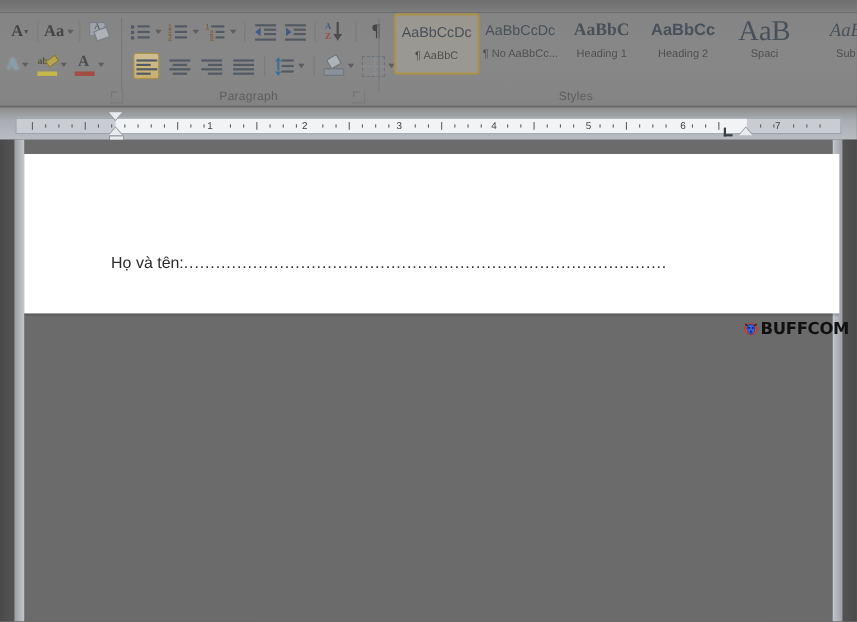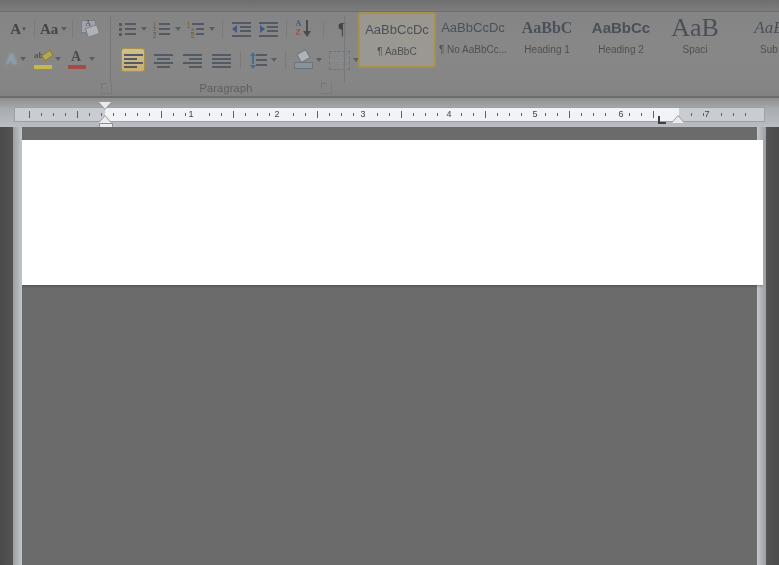--- a/index.html
+++ b/index.html
@@ -356,20 +356,21 @@
         </div>
         <div class="sty">
           <div class="prev p-title">AaB</div>
           <div class="nm">Spaci</div>
         </div>
         <div class="sty">
           <div class="prev p-sub">AaB</div>
           <div class="nm">Sub</div>
         </div>
       </div>
+      <div class="grp-label" style="left:-40px;width:431px;">Styles</div>
     </div>
 
     <div class="ribbon-dim"></div>
     <div class="ribbon-bottomline"></div>
   </div>
 
   <div class="rulerband"></div>
   <div class="ruler">
     <div class="wh" style="left:90px;width:574px;"></div>
     <div class="tkm" style="left:14px;"></div>
@@ -438,17 +439,38 @@
   <div class="tabstop" style="left:658px;"></div>
   <div class="ind-bot" style="left:672px;"></div>
 
   <div class="docarea"></div>
   <div class="gutter-l"></div>
   <div class="gutter-r"></div>
   <div class="edge-l"></div>
   <div class="edge-r"></div>
 
   <div class="page">
-
+    <div class="logo">
+      <svg width="26" height="24" viewBox="0 0 26 24">
+        <ellipse cx="13" cy="12" rx="12" ry="11" fill="#c0392b"></ellipse>
+        <ellipse cx="13" cy="12" rx="9.5" ry="9" fill="#e8743b" opacity=".65"></ellipse>
+        <path d="M3 6 Q1 3 4 2 Q6 5 8 6 Z" fill="#7d1f14"></path>
+        <path d="M23 6 Q25 3 22 2 Q20 5 18 6 Z" fill="#7d1f14"></path>
+        <path d="M4.5 7 Q2 4 5.5 3.5 Q7.5 6 9.5 7 Z" fill="#2b2b2b"></path>
+        <path d="M21.5 7 Q24 4 20.5 3.5 Q18.5 6 16.5 7 Z" fill="#2b2b2b"></path>
+        <path d="M13 3.5 C18.5 3.5 21 7 21 11.5 C21 16.5 17.5 21 13 22.5 C8.5 21 5 16.5 5 11.5 C5 7 7.5 3.5 13 3.5 Z" fill="#1d3fa0"></path>
+        <path d="M13 5 C17 5 19.2 7.8 19.2 11.6 C19.2 15.8 16.3 19.6 13 20.9 C9.7 19.6 6.8 15.8 6.8 11.6 C6.8 7.8 9 5 13 5 Z" fill="#3a63d8"></path>
+        <ellipse cx="9.8" cy="10.2" rx="1.7" ry="1.5" fill="#0d1b4a"></ellipse>
+        <ellipse cx="16.2" cy="10.2" rx="1.7" ry="1.5" fill="#0d1b4a"></ellipse>
+        <path d="M13 13.5 L10.8 17.5 L13 20.2 L15.2 17.5 Z" fill="#16307d"></path>
+      </svg>
+      <span class="logotext">BUFFCOM</span>
+    </div>
+
+    <div style="position:absolute;left:79px;top:92px;width:580px;height:22px;
+                font-family:'Liberation Sans',sans-serif;font-size:14.5px;color:#2b2b2b;
+                white-space:nowrap;overflow:hidden;">
+      <span>Họ và tên:</span><span class="leader">...........................................................................................</span>
+    </div>
   </div>
   <div class="page-shadow"></div>
 
 </div>
 
 </body></html>

